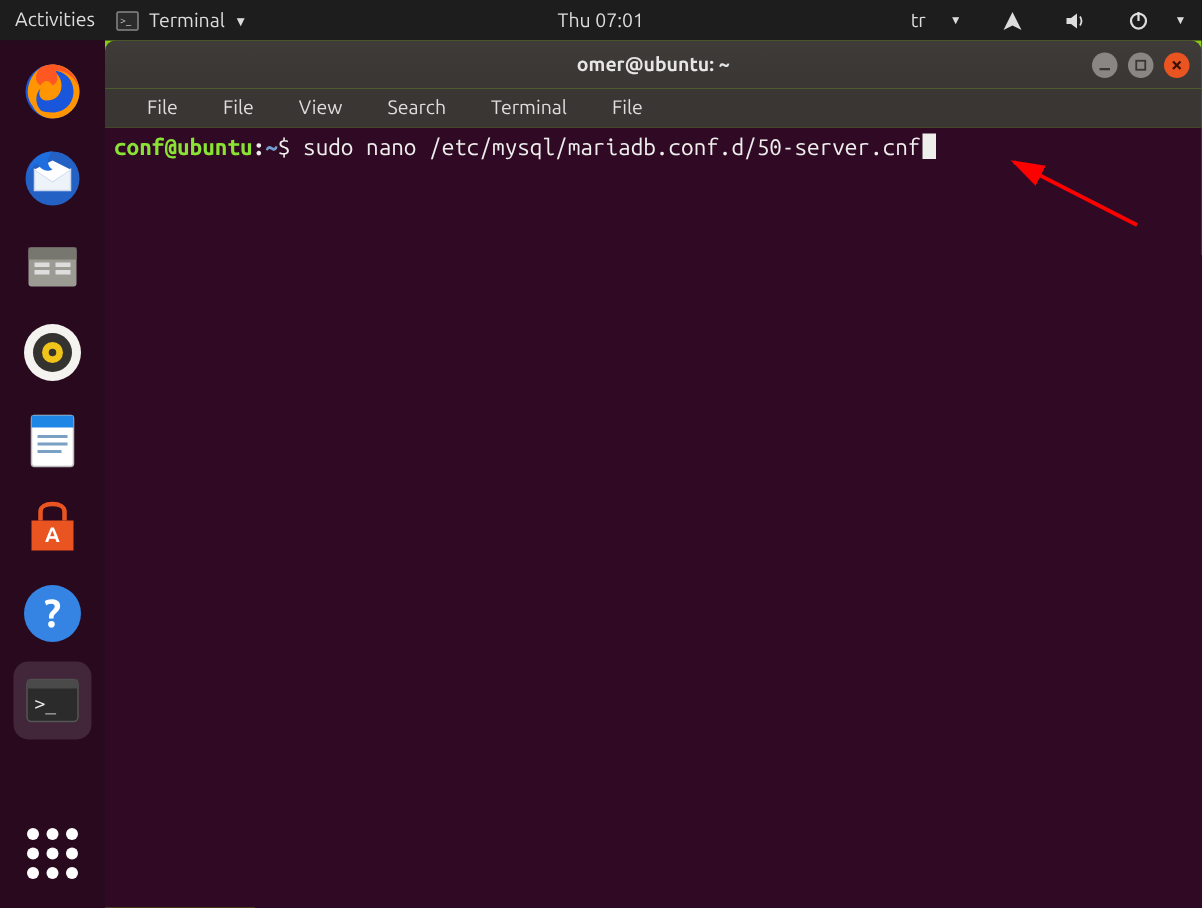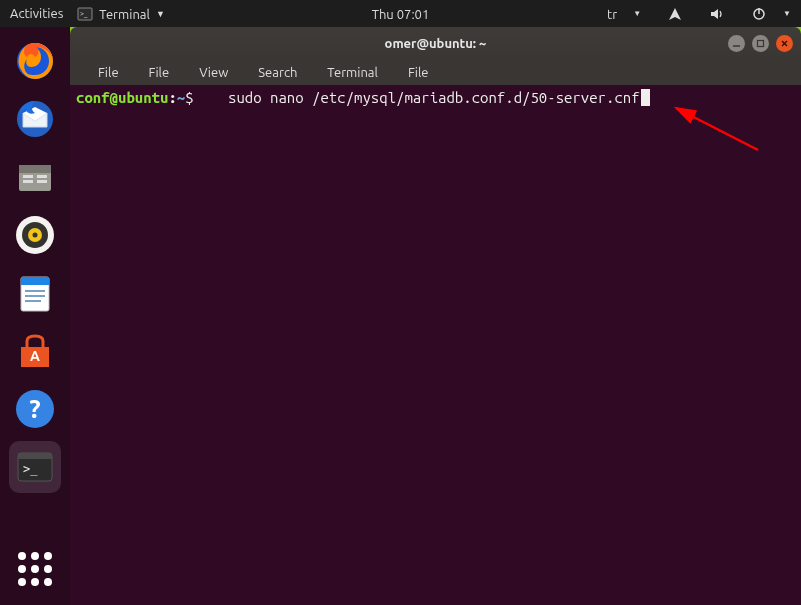--- a/index.html
+++ b/index.html
@@ -137,21 +137,21 @@
       font-family: "Ubuntu Mono", "DejaVu Sans Mono", monospace;
       font-size: 15px;
       line-height: 18px;
       color: #eeeeec;
       position: relative;
     }
     .prompt-user { color: #8ae234; font-weight: bold; }
     .prompt-colon { color: #eeeeec; font-weight: bold; }
     .prompt-path { color: #729fcf; font-weight: bold; }
     .prompt-dollar { color: #eeeeec; }
-    .prompt-cmd { color: #eeeeec; margin-left: 26px; }
+    .prompt-cmd { color: #eeeeec; }
     .cursor {
       display: inline-block;
       width: 9px;
       height: 17px;
       background: #eeeeec;
       vertical-align: text-bottom;
       margin-left: 1px;
     }
 
     

